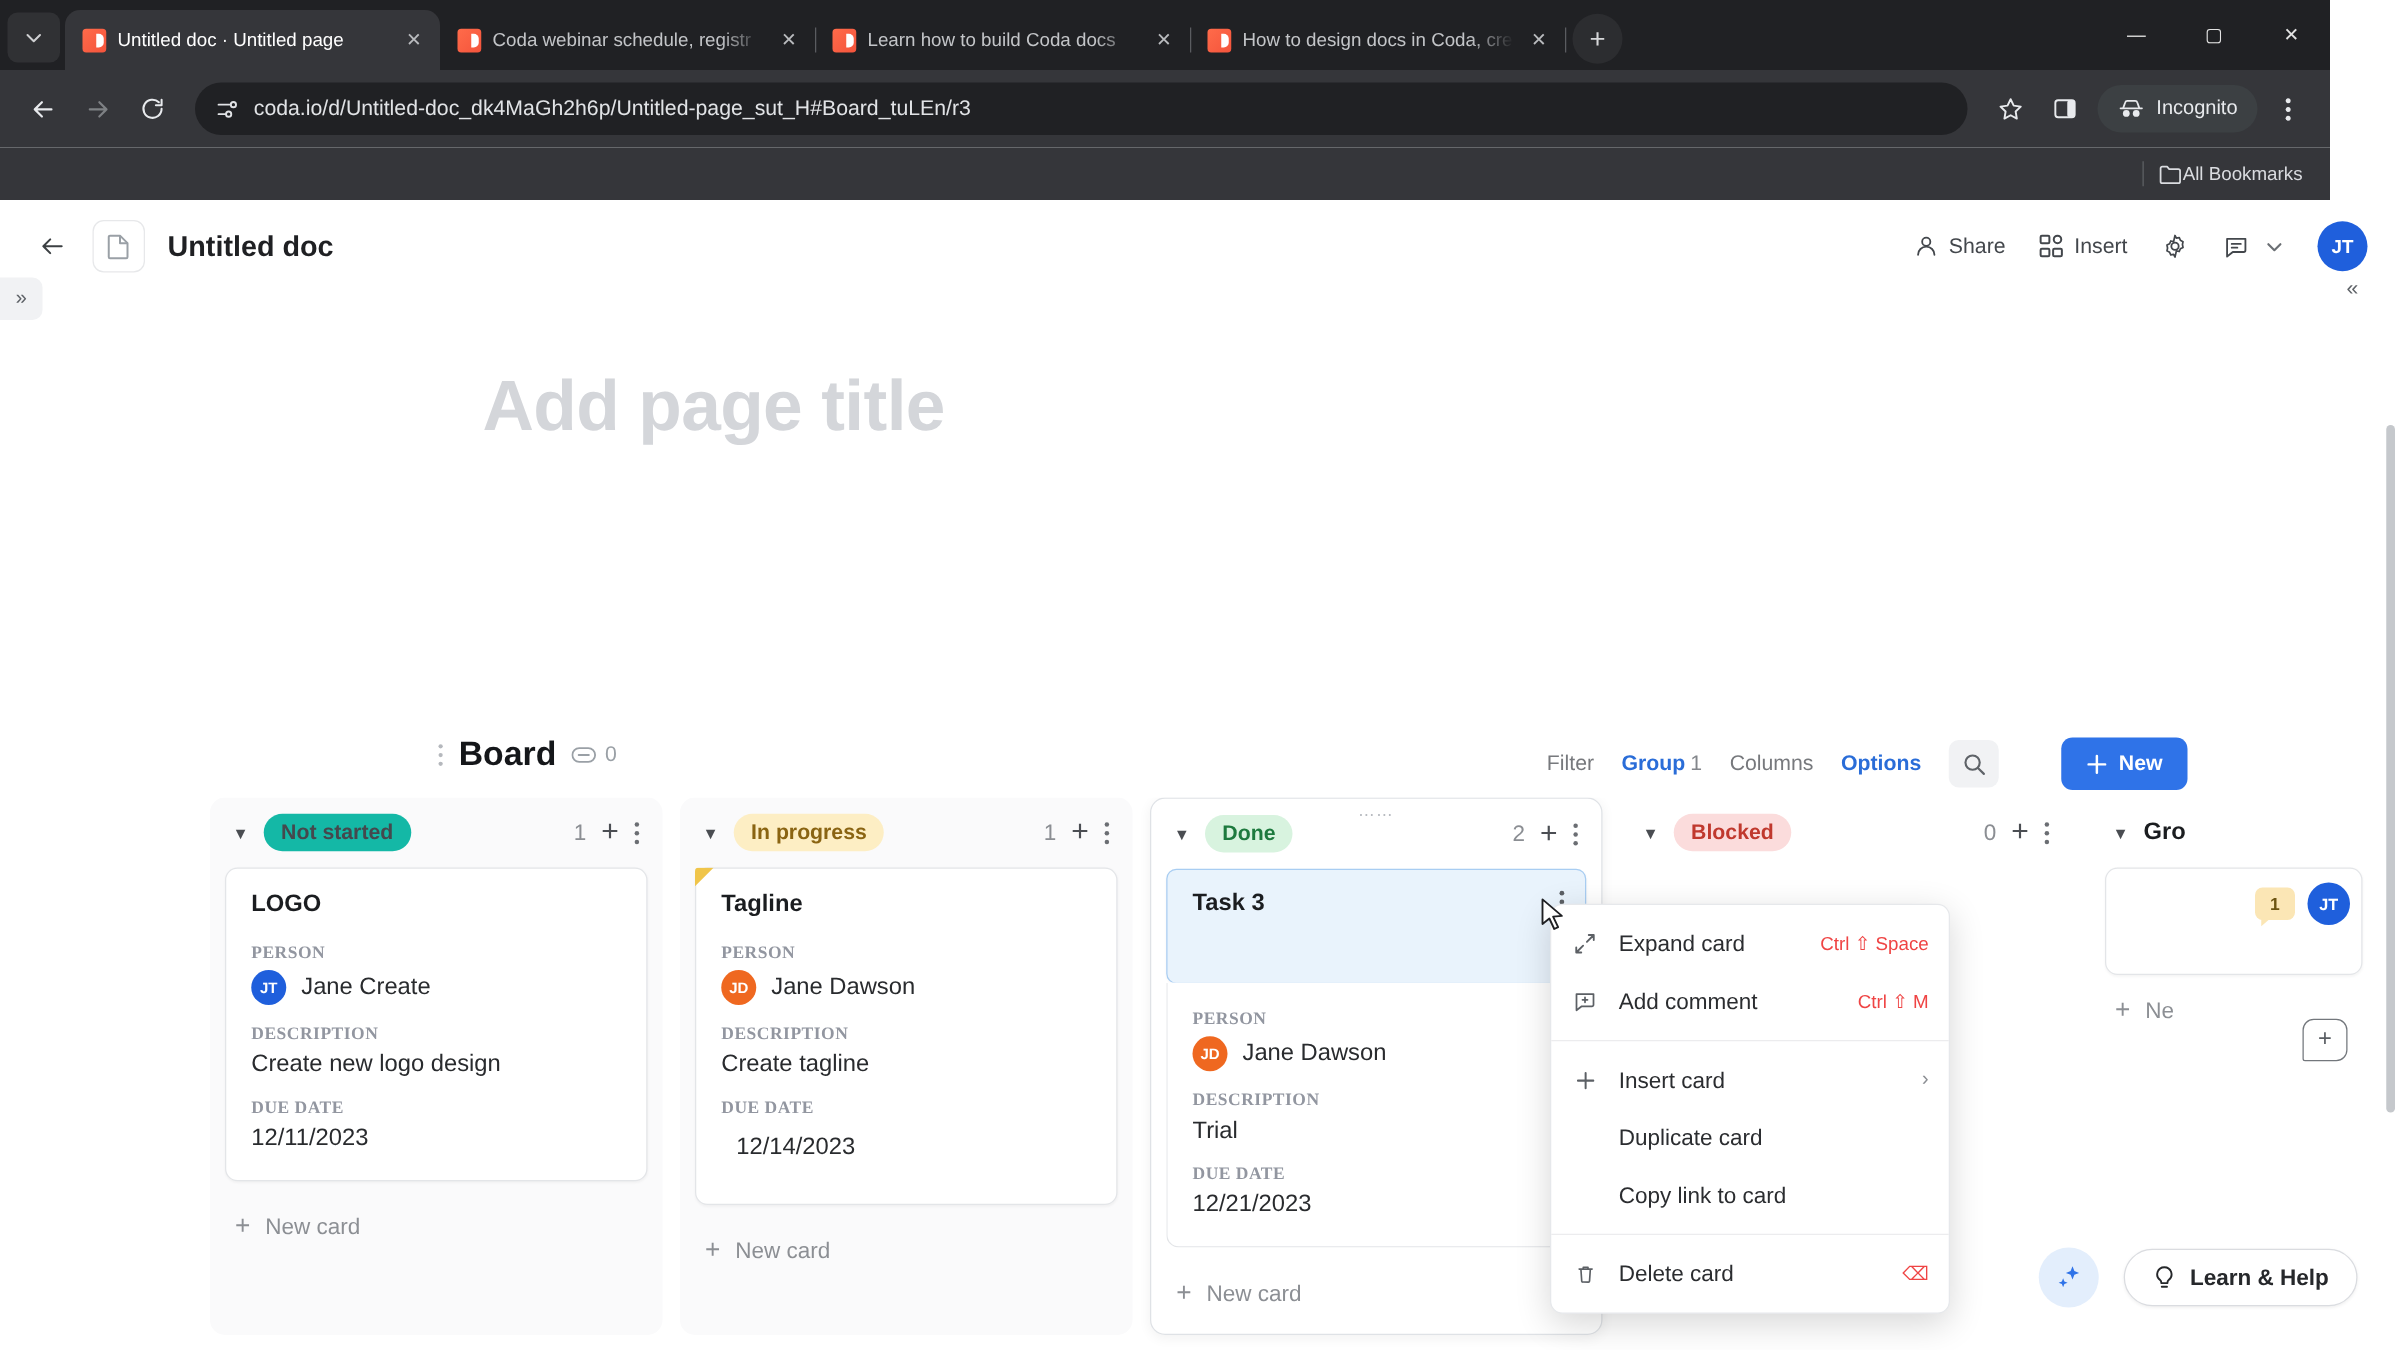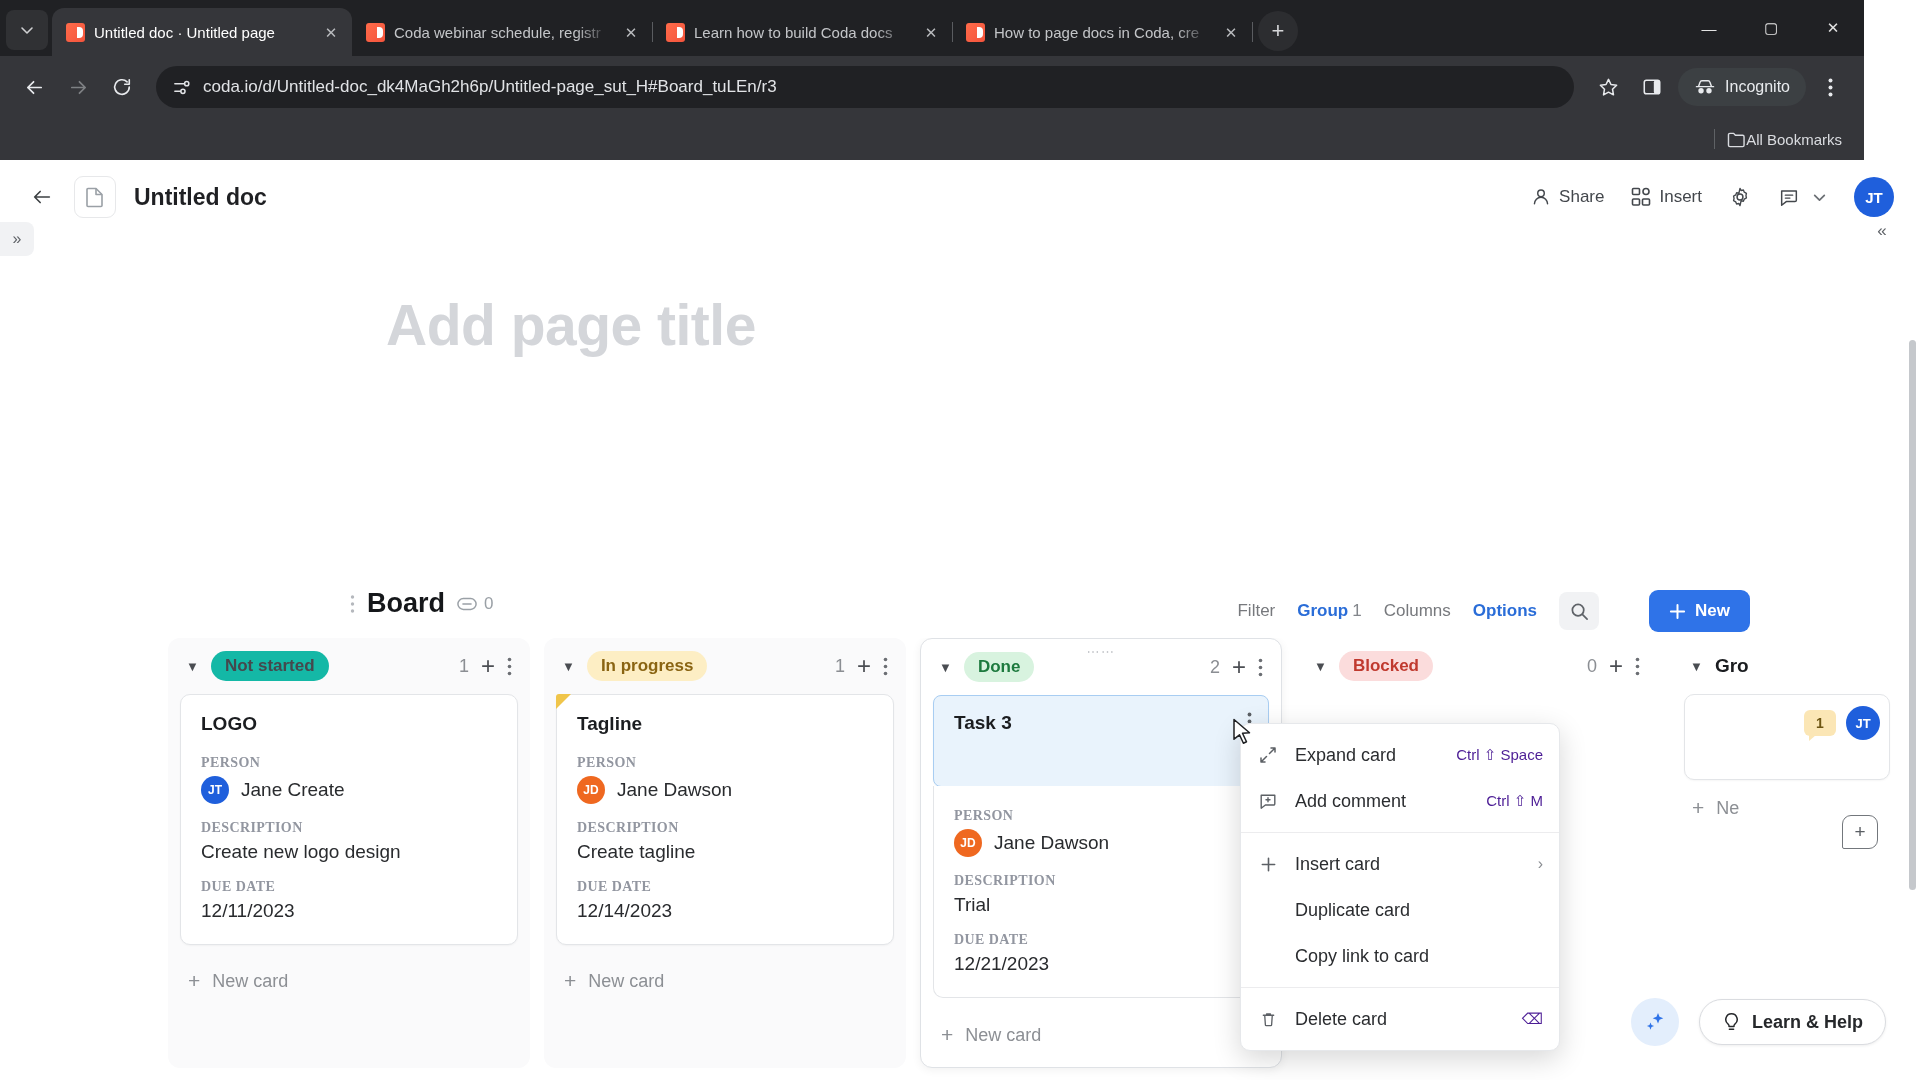--- a/index.html
+++ b/index.html
@@ -311,21 +311,21 @@
     position: absolute; left: 1240px; top: 563px; width: 320px;
     background: #fff; border: 1px solid #e6e8eb; border-radius: 10px;
     box-shadow: 0 8px 28px rgba(0,0,0,.16); padding: 8px 0; z-index: 60;
   }
   .ctx-item {
     height: 46px; display: flex; align-items: center; gap: 16px;
     padding: 0 16px; font-size: 18px; color: #2b2d30;
   }
   .ctx-item .ico { width: 22px; display: flex; justify-content: center; color: #5c6065; font-size: 18px; }
   .ctx-item .lbl { flex: 1; }
-  .ctx-item .kbd { color: #4c1d95; font-size: 15px; }
+  .ctx-item .kbd { color: #ef4444; font-size: 15px; }
   .ctx-item .chev { color: #8b8e93; font-size: 16px; }
   .ctx-sep { height: 1px; background: #ececee; margin: 8px 0; }
 
   .cursor {
     position: absolute; left: 1232px; top: 558px; z-index: 80;
   }
 
   svg { display: block; }
 </style>
 </head>
@@ -355,21 +355,21 @@
 
     <div class="tab">
       <span class="favicon"></span>
       <span class="title">Learn how to build Coda docs</span>
       <span class="tclose">✕</span>
       <span class="sep"></span>
     </div>
 
     <div class="tab">
       <span class="favicon"></span>
-      <span class="title">How to page docs in Coda, cre</span>
+      <span class="title">How to design docs in Coda, cre</span>
       <span class="tclose">✕</span>
       <span class="sep"></span>
     </div>
 
     <div class="newtab">+</div>
 
     <div class="winctrls">
       <div>—</div>
       <div>▢</div>
       <div>✕</div>
@@ -610,21 +610,21 @@
             <span class="corner"></span>
             <div class="card-title">Tagline</div>
             <div class="field-label">PERSON</div>
             <div class="person-row">
               <span class="mini-avatar" style="background:#ef6820">JD</span>
               <span class="field-value" style="margin:0">Jane Dawson</span>
             </div>
             <div class="field-label">DESCRIPTION</div>
             <div class="field-value">Create tagline</div>
             <div class="field-label">DUE DATE</div>
-            <div class="field-value" style="margin:0">12/14/2023</div>
+            <div class="field-value" style="margin:12px">12/14/2023</div>
           </div>
           <div class="new-card-row">
             <span class="plus">+</span>
             <span>New card</span>
           </div>
         </div>
 
         <div class="column active">
           <div class="col-grip">⋯⋯</div>
           <div class="col-head">

